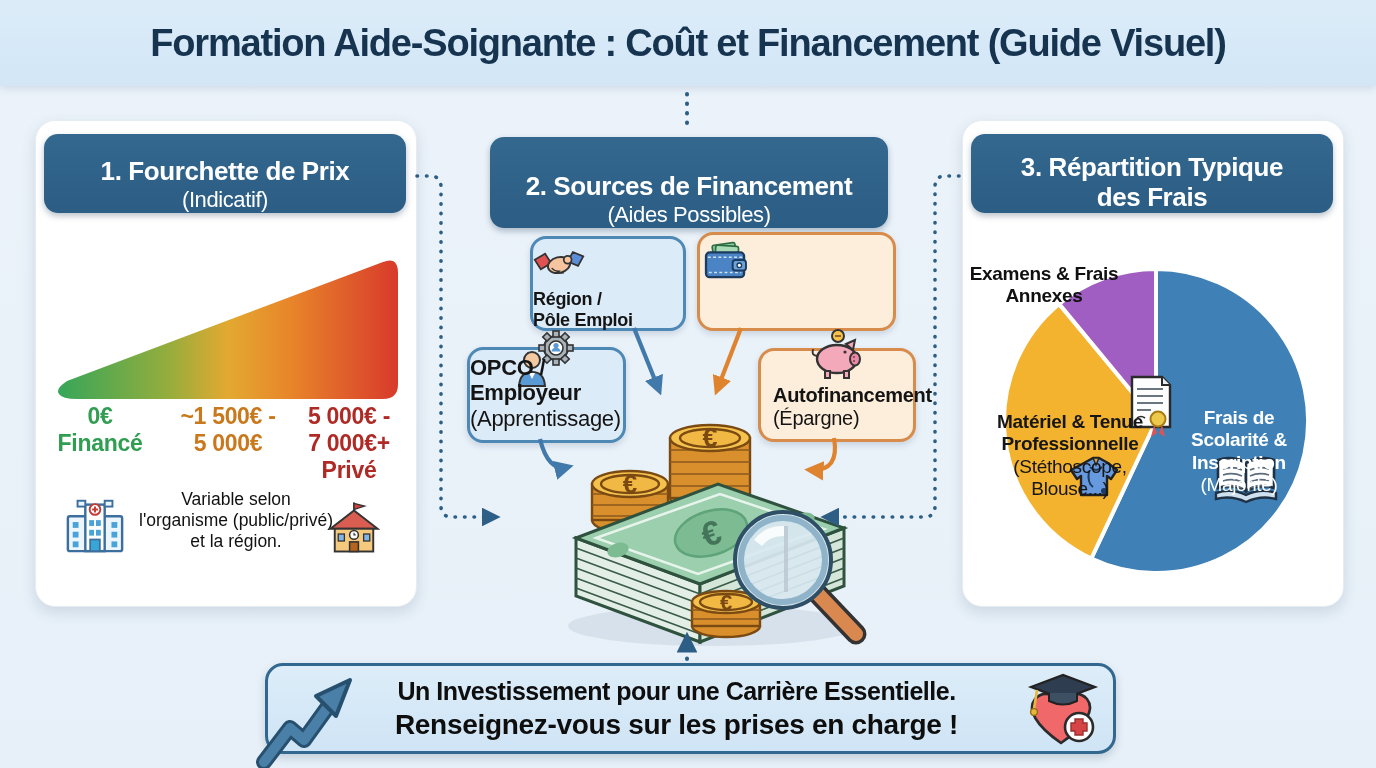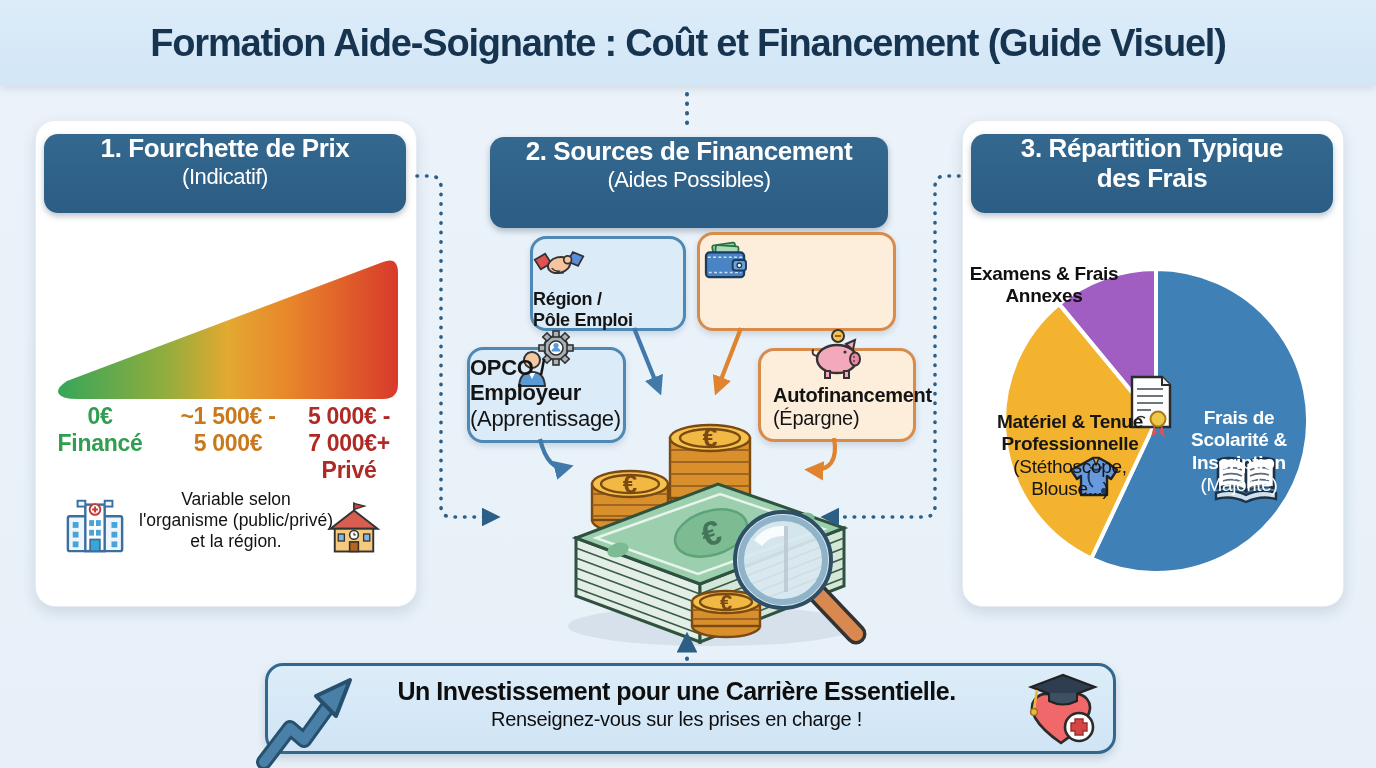--- a/index.html
+++ b/index.html
@@ -14,21 +14,21 @@
   .titlebar h1{margin:8px;font-size:38px;font-weight:bold;color:#16344f;letter-spacing:-1.2px;}
 
   
   .card{position:absolute;width:380px;height:485px;background:#fff;border-radius:20px;
     box-shadow:0 5px 14px rgba(50,80,110,.16);border:1px solid #e6ecf2;}
   .card1{left:35px;top:120px;}
   .card3{left:962px;top:120px;}
 
   .badge{position:absolute;background:linear-gradient(180deg,#34688f 0%,#2c5d84 100%);
     border-radius:14px;color:#fff;text-align:center;box-shadow:0 3px 6px rgba(20,50,80,.3);
-    display:flex;flex-direction:column;justify-content:flex-start;letter-spacing:-0.4px;}
+    display:flex;flex-direction:column;justify-content:flex-end;letter-spacing:-0.4px;}
   .badge .b1{font-size:26px;font-weight:bold;line-height:1.15;}
   .badge .b2{font-size:22px;font-weight:normal;line-height:1.2;}
   .badge-in-card{left:8px;top:13px;width:362px;height:79px;}
   .badge2{left:490px;top:137px;width:398px;height:91px;}
 
   
   .wedge{position:absolute;left:17px;top:128px;}
   .tier{position:absolute;font-weight:bold;font-size:23px;line-height:1.18;text-align:center;letter-spacing:-0.3px;}
   .tier1{left:8px;top:282px;width:112px;}
   .tier2{left:122px;top:282px;width:140px;}
@@ -62,21 +62,21 @@
   .lbl-yellow{left:28px;top:266px;width:158px;color:#161616;font-size:19px;}
   .pie-label .bold{font-weight:bold;}
   .pie-label .sub{font-weight:normal;font-size:19px;}
 
   
   .banner{position:absolute;left:265px;top:663px;width:845px;height:85px;
     background:linear-gradient(180deg,#ddedf9 0%,#cfe4f5 100%);
     border:3px solid #32688f;border-radius:18px;box-shadow:0 4px 8px rgba(40,70,100,.2);}
   .banner-text{position:absolute;left:100px;right:128px;top:10px;text-align:center;color:#0e0e0e;}
   .banner-text .l1{font-size:25px;font-weight:bold;letter-spacing:-0.5px;line-height:1.25;}
-  .banner-text .l2{font-size:20px;font-weight:normal;letter-spacing:-0.3px;line-height:1.25;}
+  .banner-text .l2{font-size:28px;font-weight:bold;letter-spacing:-0.3px;line-height:1.25;}
   .icon-trend{position:absolute;left:-12px;top:4px;}
   .icon-gradheart{position:absolute;right:8px;top:3px;}
 
   .overlay{position:absolute;left:0;top:0;z-index:6;pointer-events:none;}
   .z2{z-index:2;} .z3{z-index:3;}
   .money{position:absolute;left:548px;top:398px;z-index:2;}
 </style>
 </head>
 <body>
 

